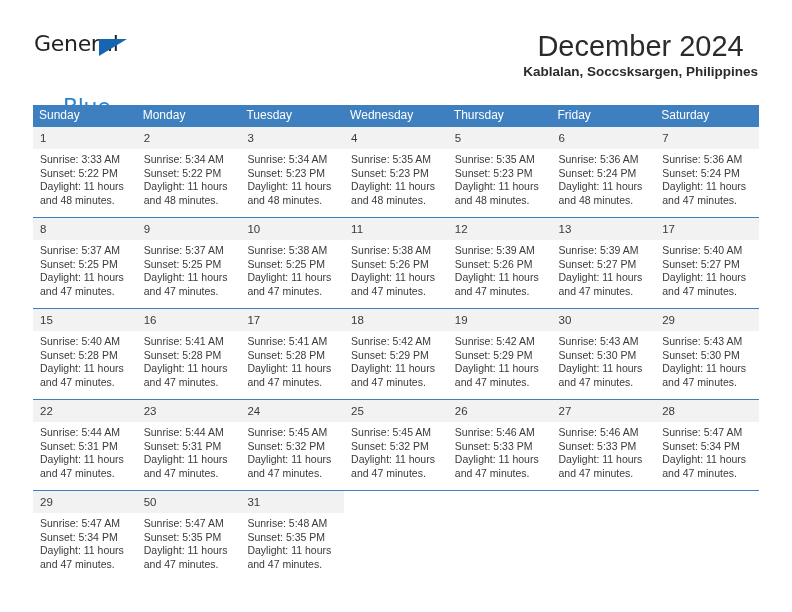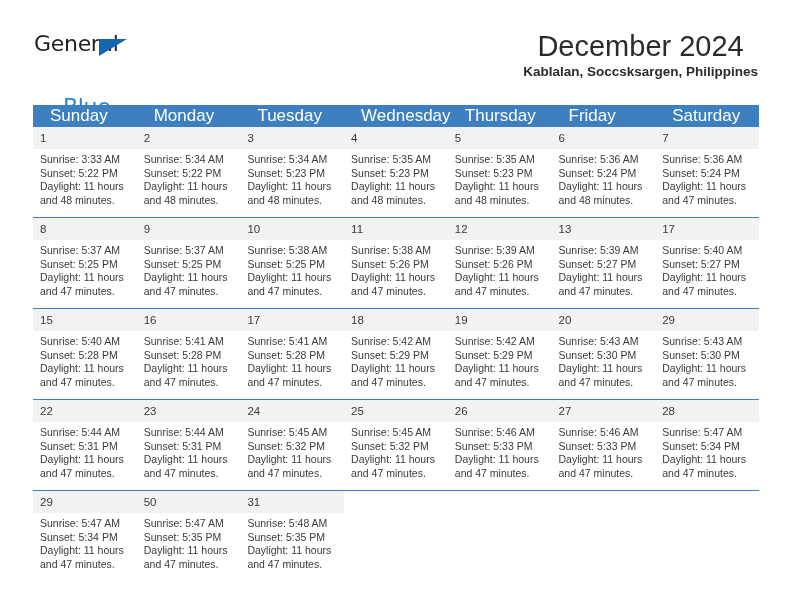--- a/index.html
+++ b/index.html
@@ -98,24 +98,24 @@
     top: 105px;
     width: 726px;
     border-collapse: collapse;
     table-layout: fixed;
   }
   .calendar col { width: 103.71px; }
 
   thead th {
     background: #3d7fbf;
     color: #ffffff;
-    font-size: 17px;
+    font-size: 12px;
     font-weight: normal;
     text-align: left;
-    padding: 4px 0 5px 17px;
+    padding: 4px 0 5px 6px;
     height: 13px;
     line-height: 13px;
     border: none;
   }
 
   tbody td {
     vertical-align: top;
     padding: 0;
     border: none;
     border-top: 1px solid #3d7fbf;
@@ -355,21 +355,21 @@
           <td>
             <div class="daynum">19</div>
             <div class="details">
               <div>Sunrise: 5:42 AM</div>
               <div>Sunset: 5:29 PM</div>
               <div class="daylight">Daylight: 11 hours</div>
               <div class="daylight">and 47 minutes.</div>
             </div>
           </td>
           <td>
-            <div class="daynum">20</div>
+            <div class="daynum">30</div>
             <div class="details">
               <div>Sunrise: 5:43 AM</div>
               <div>Sunset: 5:30 PM</div>
               <div class="daylight">Daylight: 11 hours</div>
               <div class="daylight">and 47 minutes.</div>
             </div>
           </td>
           <td>
             <div class="daynum">29</div>
             <div class="details">

